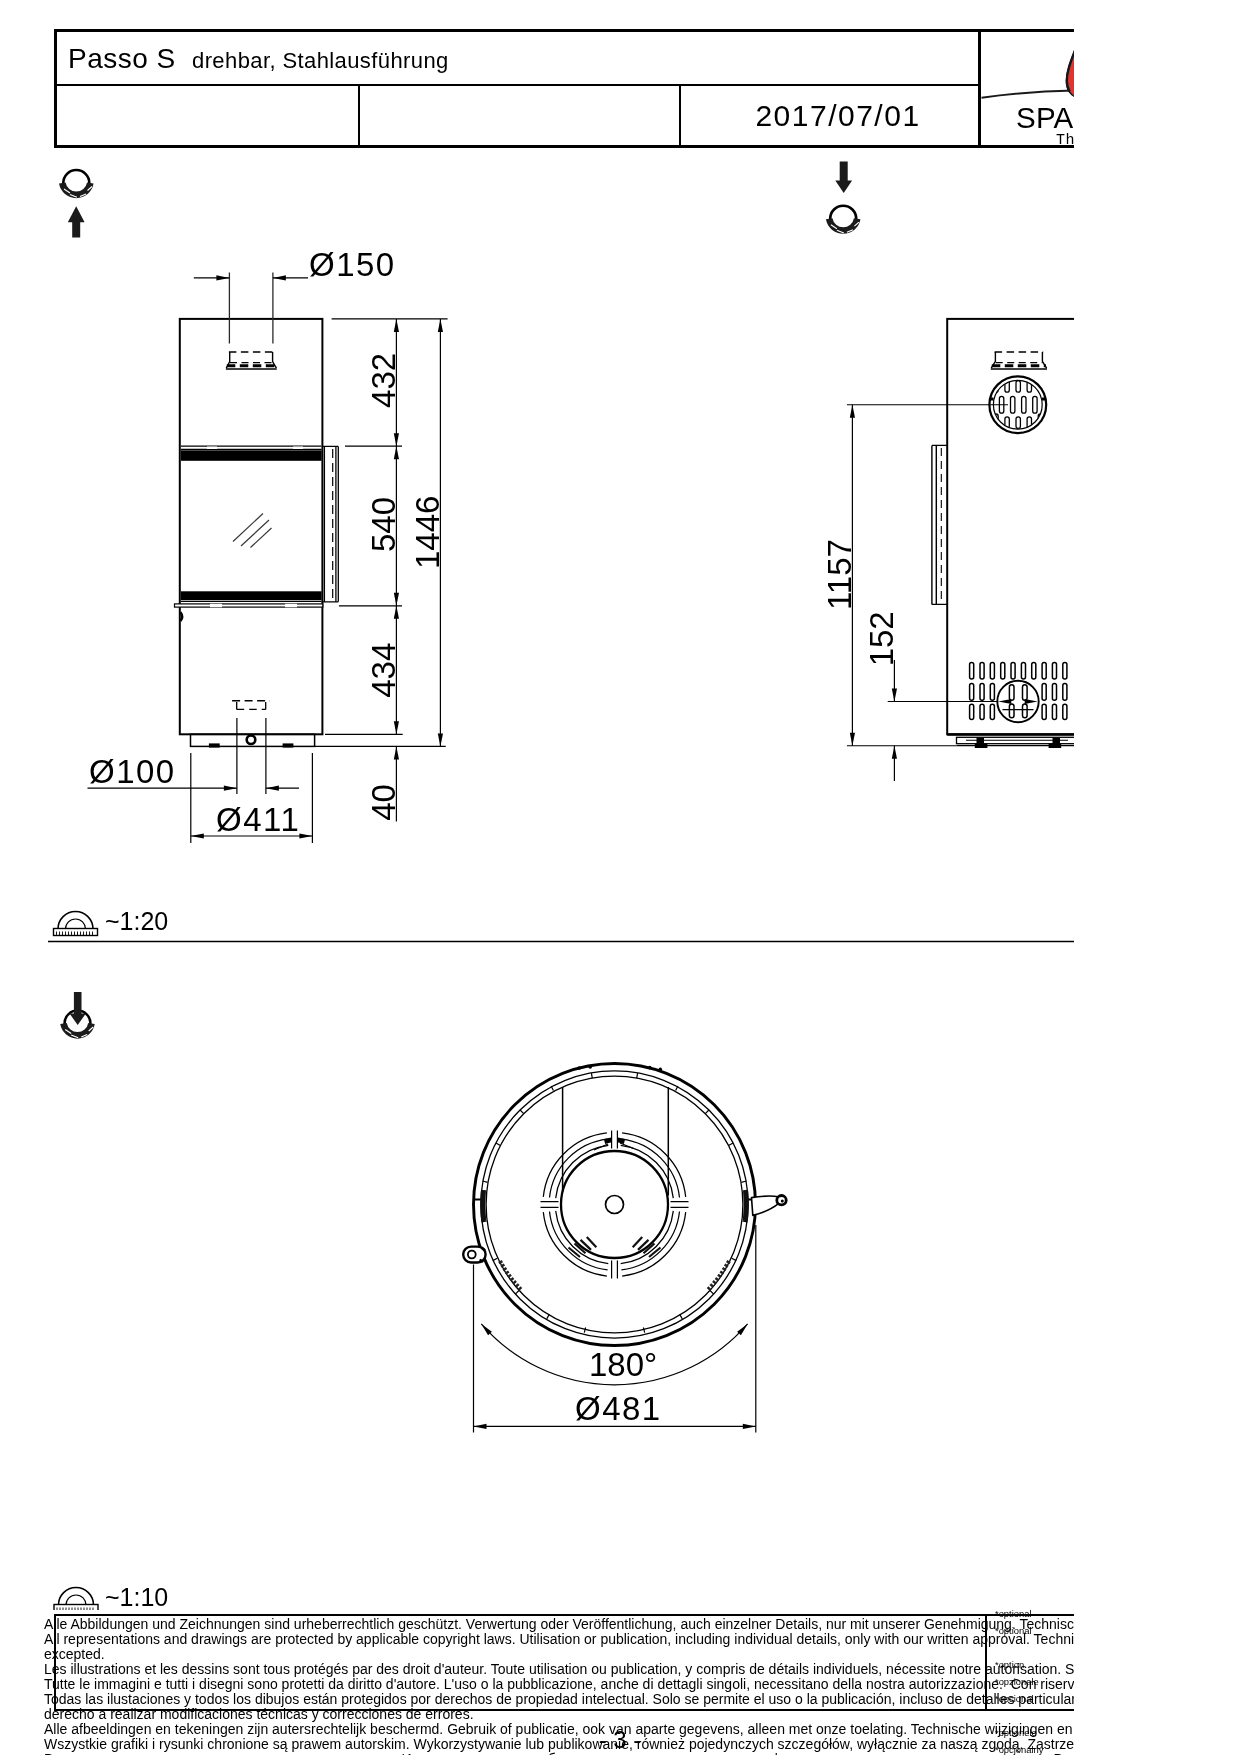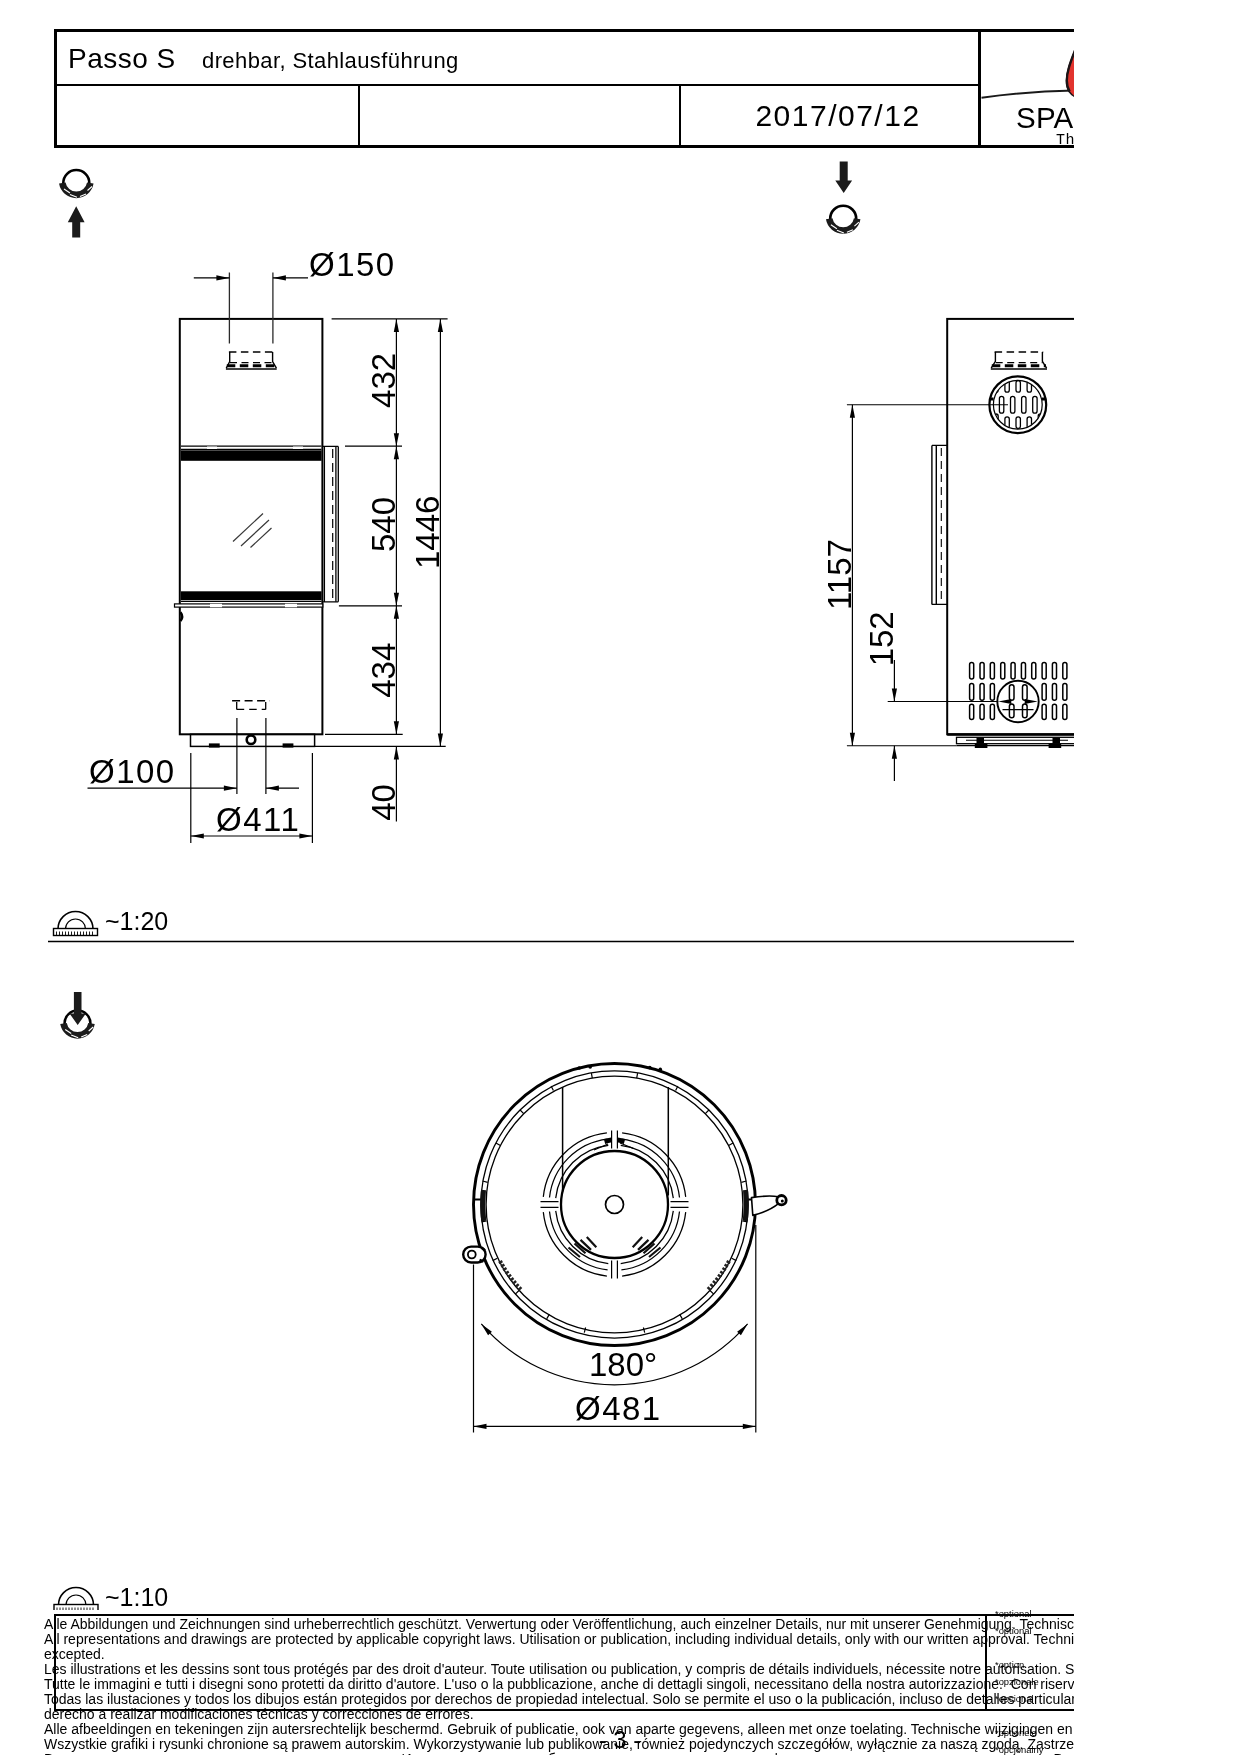--- a/index.html
+++ b/index.html
@@ -16,24 +16,24 @@
 <div class="ln" style="left:56px;top:84px;width:925px;height:2px"></div>
 
 <div class="ln" style="left:358px;top:85px;width:2px;height:61px"></div>
 
 <div class="ln" style="left:679px;top:85px;width:2px;height:61px"></div>
 
 <div class="ln" style="left:978px;top:31px;width:3px;height:115px"></div>
 
 <div class="abs" style="left:68px;top:43px;font-size:28px;letter-spacing:0.5px;white-space:nowrap">Passo S</div>
 
-<div class="abs" style="left:202px;top:48px;font-size:22px;letter-spacing:0.4px;white-space:nowrap">drehbar, Stahlausführung</div>
-
-
-<div class="abs" style="left:689px;top:99px;width:298px;text-align:center;font-size:30px;letter-spacing:1.5px">2017/07/12</div>
+<div class="abs" style="left:192px;top:48px;font-size:22px;letter-spacing:0.4px;white-space:nowrap">drehbar, Stahlausführung</div>
+
+
+<div class="abs" style="left:689px;top:99px;width:298px;text-align:center;font-size:30px;letter-spacing:1.5px">2017/07/01</div>
 
 <div class="abs" style="left:981px;top:31px;width:219px;height:115px">
 
   <svg class="abs" style="left:0;top:0" width="219" height="115" viewBox="981 31 219 115">
 
     <path d="M 981.5 97.8 Q 1088 83 1196 98.2" fill="none" stroke="#1a1a1a" stroke-width="2"></path>
 
     <path d="M 1080.8 33
              C 1077.6 46 1071.6 57 1068.6 68
              C 1065.9 77 1065.7 86.2 1069.5 92

